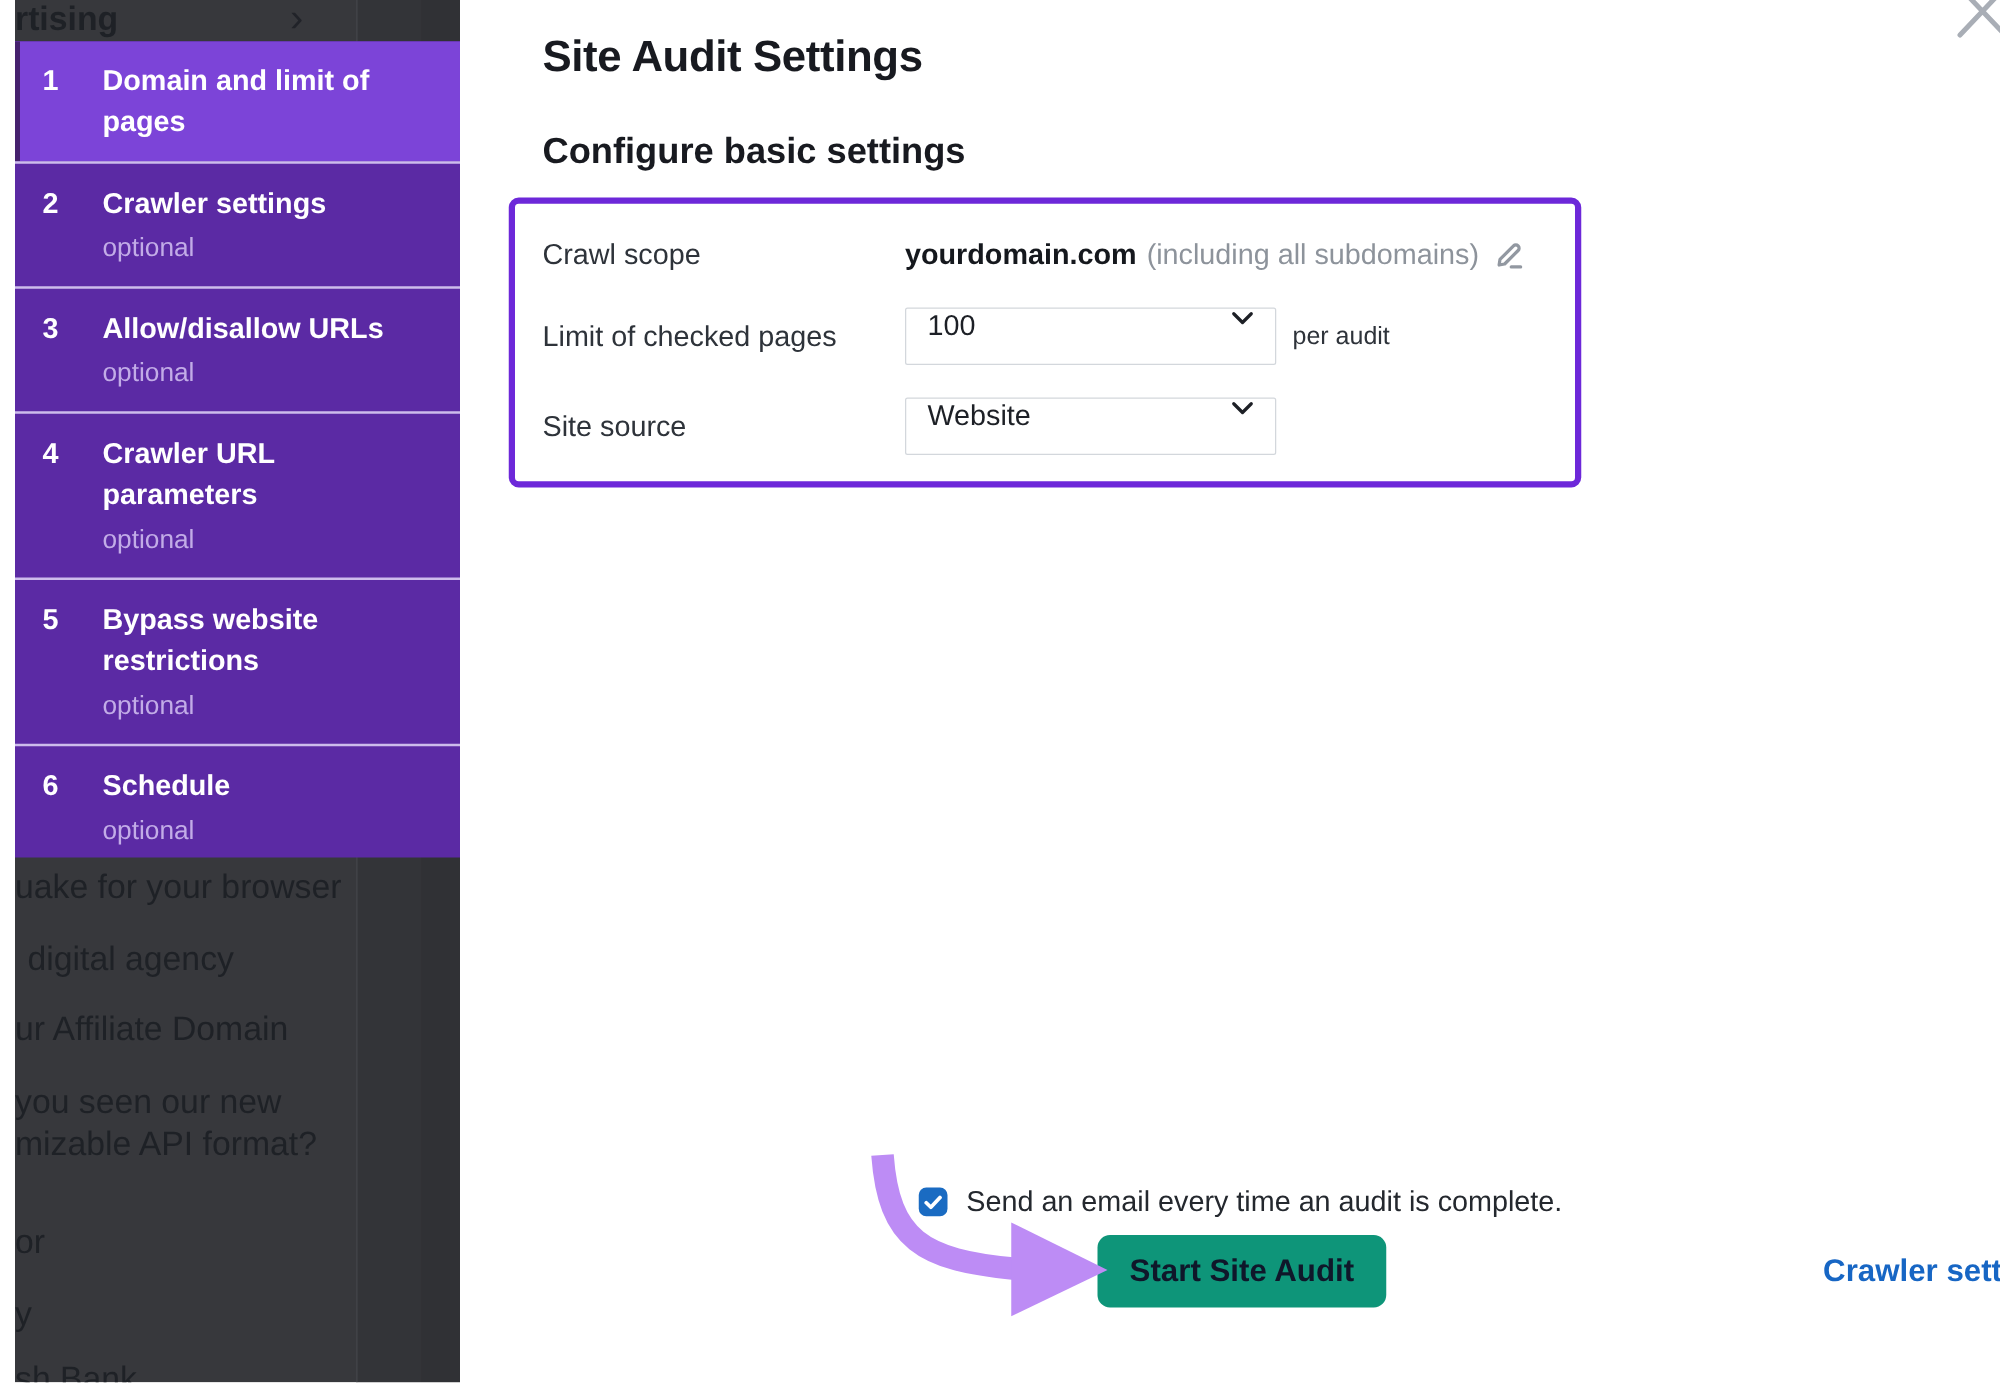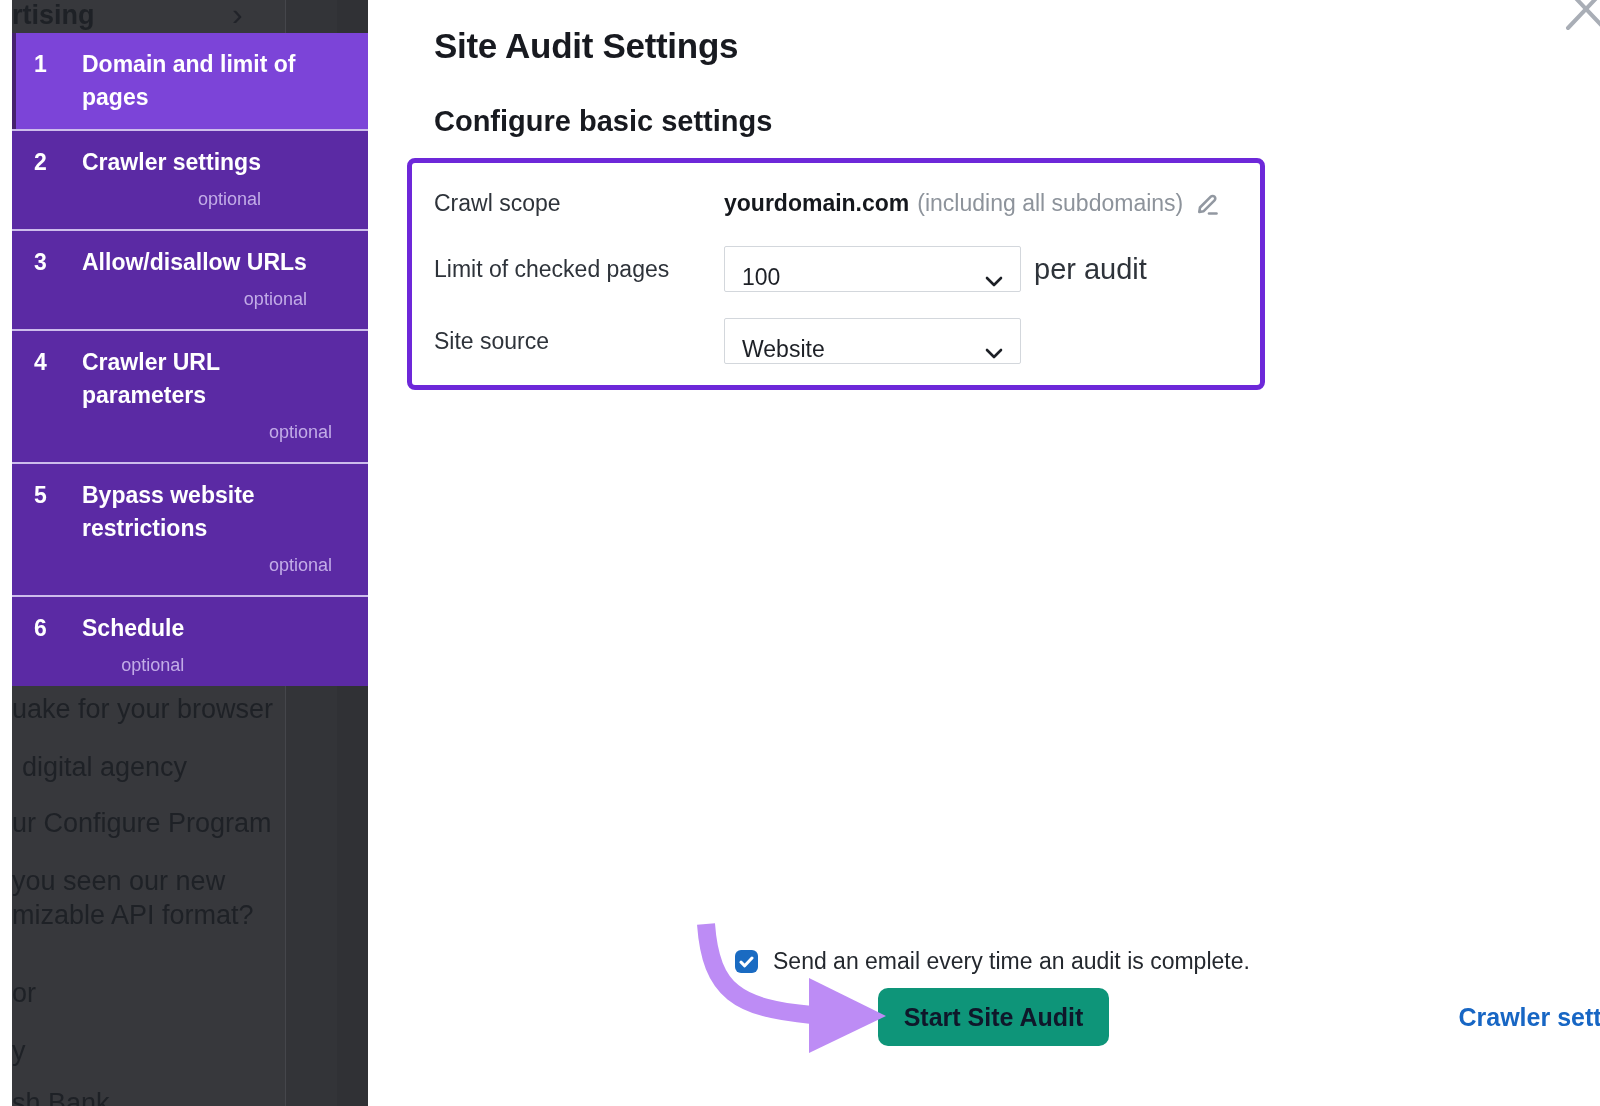--- a/index.html
+++ b/index.html
@@ -23,40 +23,40 @@
   .bgt6 { left:0; top:1036px; }
   .bgt7 { left:0; top:1088px; }
 
   
   .side-panel { position:absolute; left:0; top:33px; width:356px; height:653px; background:#5b2aa4; z-index:3; display:flex; flex-direction:column; overflow:hidden; }
   .step { display:flex; padding:15px 14px 15px 22px; cursor:pointer; }
   .step + .step { border-top:2px solid #cdbcec; }
   .step .num { width:34px; flex:0 0 34px; color:#fff; font-weight:700; font-size:23px; line-height:33px; }
   .step .body { padding-left:14px; }
   .step .title { color:#fff; font-weight:700; font-size:23px; line-height:33px; max-width:250px; }
-  .step .opt { color:#c2ace7; font-size:18px; line-height:30px; margin-top:5px;text-align:right; }
+  .step .opt { color:#c2ace7; font-size:21px; line-height:30px; margin-top:5px; }
   .step.active { background:#7c44d8; border-left:4px solid #46216e; padding-left:18px; }
 
   
   .modal { position:absolute; left:356px; top:0; width:1396px; height:1106px; background:#ffffff; z-index:2; }
   .modal-title { position:absolute; left:66px; top:26px; font-size:35px; font-weight:700; color:#181a20; letter-spacing:-0.3px; }
   .section-heading { position:absolute; left:66px; top:105px; font-size:29px; font-weight:700; color:#181a20; }
 
   .config-box { position:absolute; left:39px; top:158px; width:858px; height:232px; border:5px solid #6d28d9; border-radius:8px; background:#fff; }
   .crow { position:absolute; left:22px; right:16px; height:46px; display:flex; align-items:center; }
   .crow.r1 { top:17px; }
   .crow.r2 { top:83px; }
   .crow.r3 { top:155px; }
   .clabel { width:290px; flex:0 0 290px; font-size:23px; color:#2e333a; }
   .scope-value { font-size:23px; color:#15181d; font-weight:700; }
   .scope-note { font-size:23px; color:#8d939b; margin-left:8px; }
   .pencil { margin-left:10px; cursor:pointer; display:inline-flex; }
-  .dropdown { width:297px; height:46px; border:1.5px solid #d3d7dc; border-radius:2px; background:#fff; display:flex; align-items:flex-end; justify-content:space-between; padding:0 17px; cursor:pointer; }
+  .dropdown { width:297px; height:46px; border:1.5px solid #d3d7dc; border-radius:2px; background:#fff; display:flex; align-items:flex-start; justify-content:space-between; padding:0 17px; cursor:pointer; }
   .dropdown .dval { font-size:23px; color:#1d2026; }
-  .suffix { font-size:29px; color:#2e333a; margin-left:13px; }
+  .suffix { font-size:20px; color:#2e333a; margin-left:13px; }
 
   .email-row { position:absolute; left:367px; top:948px; display:flex; align-items:center; }
   .checkbox { width:23px; height:23px; border-radius:6px; background:#1a6bc2; display:flex; align-items:center; justify-content:center; cursor:pointer; flex:0 0 23px; }
   .email-label { font-size:23px; color:#24282e; margin-left:15px; white-space:nowrap; }
 
   .start-btn { position:absolute; left:510px; top:988px; width:231px; height:58px; background:#0e9579; border:none; border-radius:10px; color:#0f172a; font-family:"Liberation Sans", sans-serif; font-size:25px; font-weight:700; cursor:pointer; }
   .crawler-link { position:absolute; right:72px; top:1003px; font-size:25px; font-weight:600; color:#1766c4; cursor:pointer; white-space:nowrap; display:flex; align-items:center; }
   .crawler-link .arr { margin-left:14px; font-weight:700; }
 
   .annot-arrow { position:absolute; left:0; top:0; z-index:5; pointer-events:none; }
@@ -67,21 +67,21 @@
 
 <div class="page">
 
   <div class="bg-strip">
     <div class="bg-col2"></div>
     <div class="bg-col3"></div>
     <div class="bg-text bgt-nav">rtising</div>
     <div class="bg-text bgt-chev">›</div>
     <div class="bg-text bgt0">uake for your browser</div>
     <div class="bg-text bgt1">digital agency</div>
-    <div class="bg-text bgt2">ur Configure Program</div>
+    <div class="bg-text bgt2">ur Affiliate Domain</div>
     <div class="bg-text bgt3">you seen our new</div>
     <div class="bg-text bgt4">mizable API format?</div>
     <div class="bg-text bgt5">or</div>
     <div class="bg-text bgt6">y</div>
     <div class="bg-text bgt7">sh Bank</div>
   </div>
 
   <div class="side-panel">
     <div class="step active">
       <div class="num">1</div>

